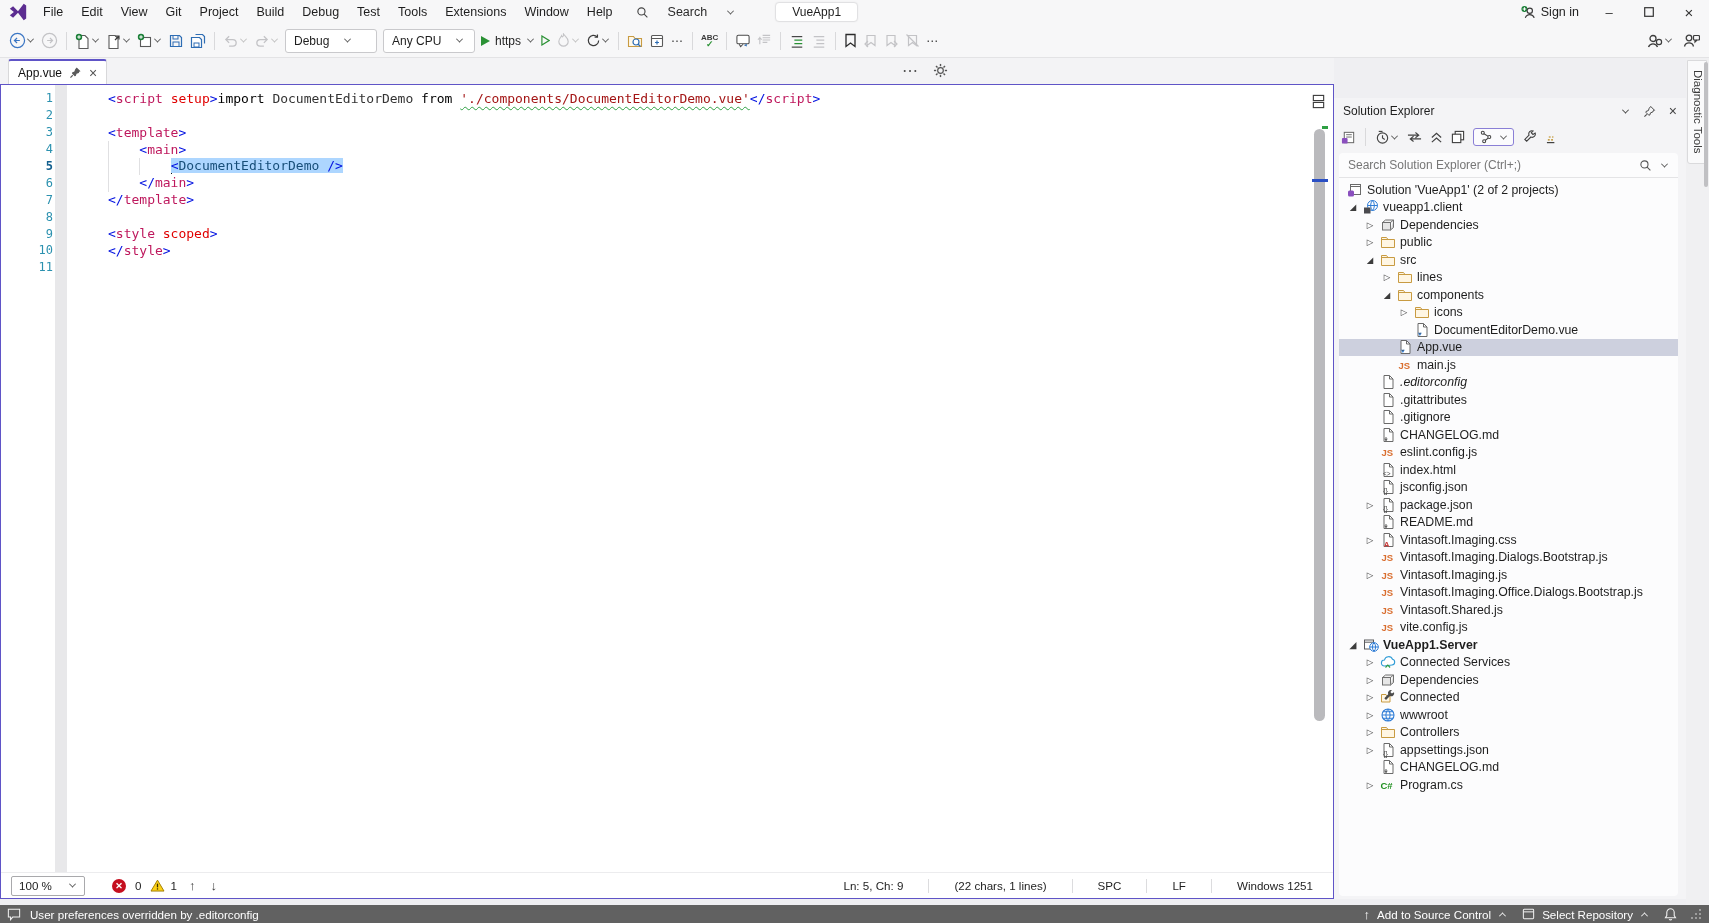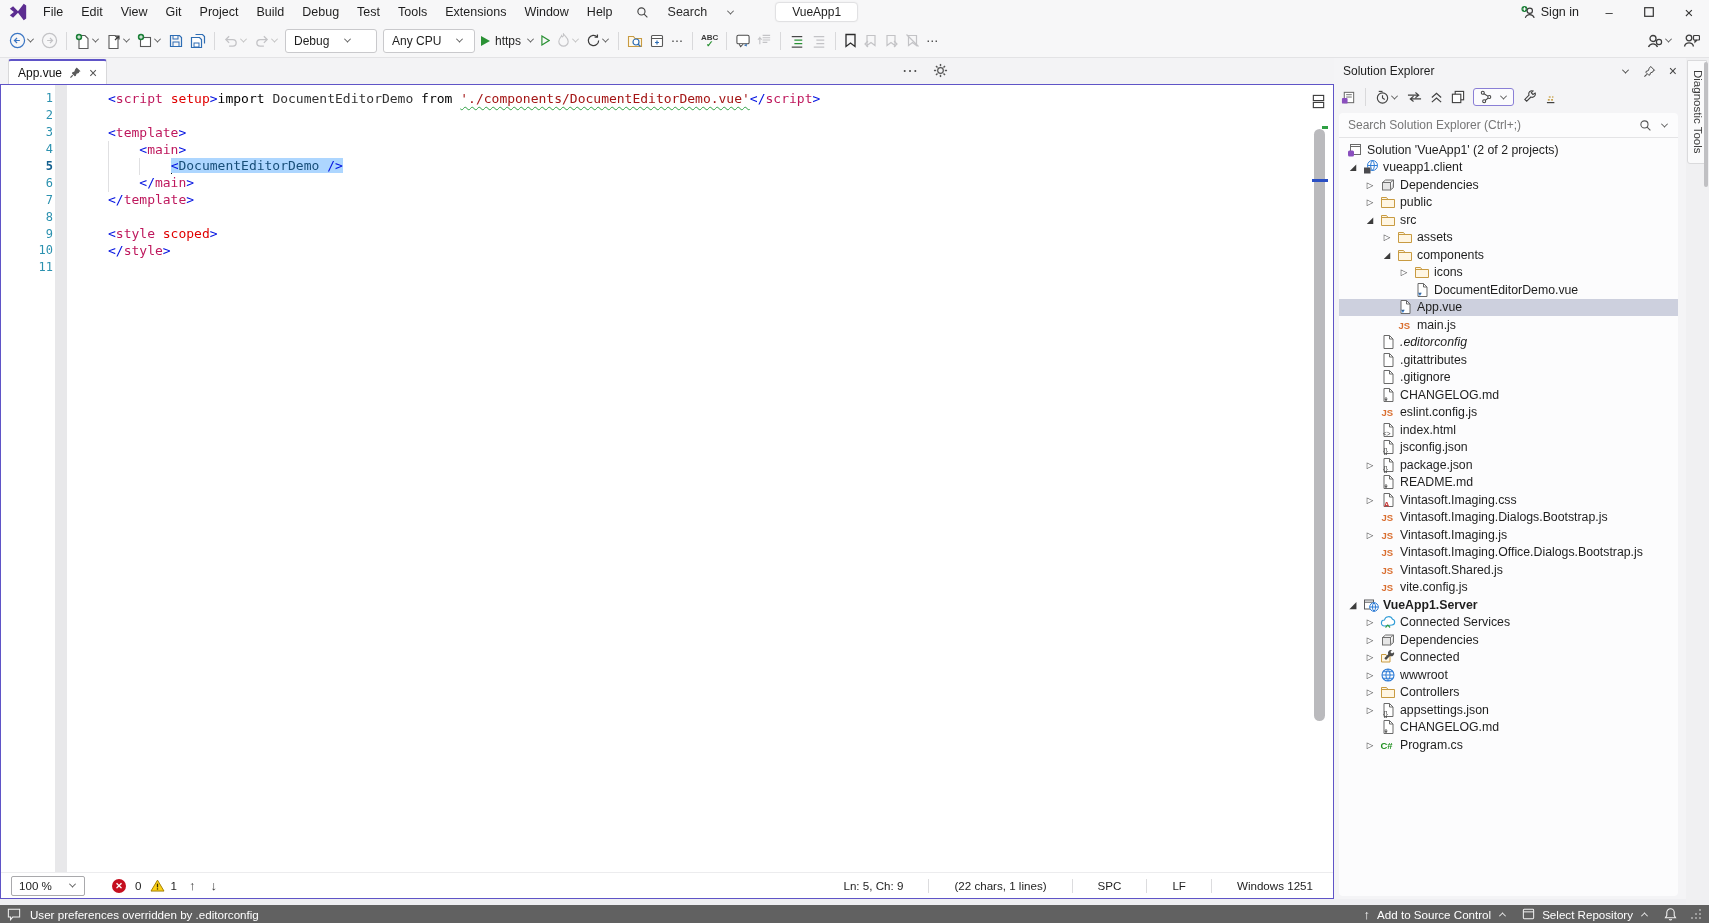--- a/index.html
+++ b/index.html
@@ -82,21 +82,21 @@
   .zoombox { width:74px; height:20px; border:1px solid #a9a9ac; border-radius:2px; background:#fff;
     display:flex; align-items:center; justify-content:space-between; padding:0 7px; margin-right:18px; }
   .errico { width:14px; height:14px; border-radius:50%; background:#c50f1f; color:#fff; font-size:9px;
     display:inline-flex; align-items:center; justify-content:center; font-weight:bold; }
   .udarrow { font-size:13px; color:#3b3b3b; padding:0 3px; }
   .esr { margin-left:auto; display:flex; align-items:center; gap:15px; }
   .esr span.itm { padding:0 10px; }
   .vr { width:1px; height:14px; background:#dcdcde; }
 
   
-  .secol { width:352px; display:flex; flex-direction:column; background:#f4f4f6; margin-bottom:6px; }
+  .secol { width:352px; display:flex; flex-direction:column; background:#f4f4f6; margin-bottom:6px;margin-top:40px; }
   .sehead { height:26px; display:flex; align-items:center; padding:0 9px; font-size:12px; }
   .sehead .hicons { margin-left:auto; display:flex; align-items:center; gap:13px; color:#444; }
   .setools { height:26px; display:flex; align-items:center; padding:0 7px; gap:8px; color:#414141; }
   .setools .ti { display:inline-flex; align-items:center; }
   .syncsel { border:1px solid #8a7fd6; border-radius:3px; padding:1px 5px; display:inline-flex;
     align-items:center; gap:5px; background:#fbfbfd; }
   .secard { flex:1; margin:3px 8px 3px 5px; background:#fcfcfd; border:1px solid #cecied;
     border-color:#cdcdd2; border-radius:4px; overflow:hidden; display:flex; flex-direction:column; }
   .sesearch { height:25px; display:flex; align-items:center; border-bottom:1px solid #e4e4e6;
     padding:0 9px; color:#767676; font-size:12px; gap:8px; }
@@ -583,21 +583,21 @@
             <span class="tlabel">src</span>
           </div>
           <div class="trow" style="padding-left: 40px;">
             <span class="aslot">▷</span>
             <span class="islot">
               <svg width="16" height="16" viewBox="0 0 16 16">
                 <path d="M1.5 3.5h5l1.5 2h6.5v8h-13z" fill="#fff6e3" stroke="#c89b42"></path>
                 <path d="M1.5 5.5h6.5" stroke="#c89b42"></path>
               </svg>
             </span>
-            <span class="tlabel">assets</span>
+            <span class="tlabel">lines</span>
           </div>
           <div class="trow" style="padding-left: 40px;">
             <span class="aslot">◢</span>
             <span class="islot">
               <svg width="16" height="16" viewBox="0 0 16 16">
                 <path d="M1.5 3.5h5l1.5 2h6.5v8h-13z" fill="#fff6e3" stroke="#c89b42"></path>
                 <path d="M1.5 5.5h6.5" stroke="#c89b42"></path>
               </svg>
             </span>
             <span class="tlabel">components</span>

